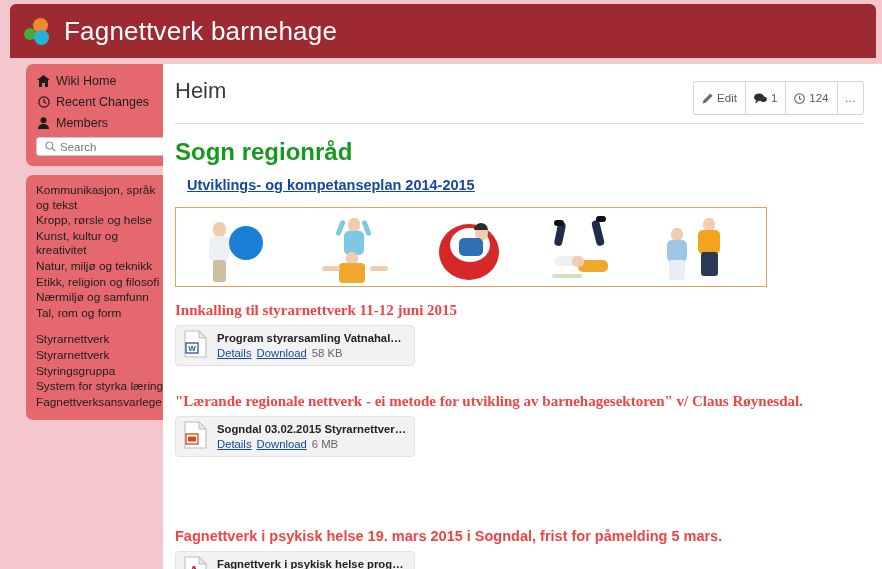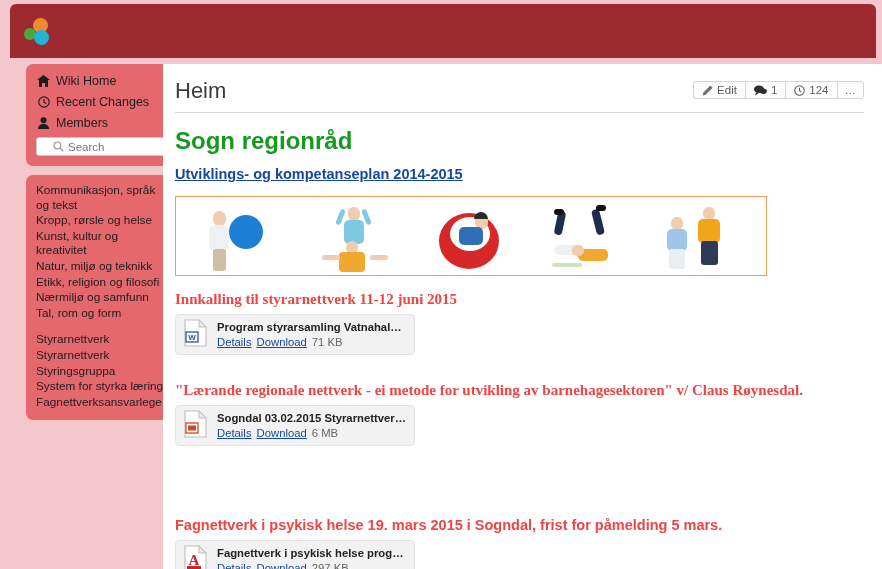--- a/index.html
+++ b/index.html
@@ -73,21 +73,21 @@
   .nav-ico svg { display: block; }
 
   .search-wrap {
     margin-top: 5px;
     background: #ffffff;
     border: 1px solid #c9c9c9;
     border-radius: 3px;
     height: 19px;
     display: flex;
     align-items: center;
-    padding: 0 16px;
+    padding: 0 8px;
   }
   .search-wrap svg { flex: 0 0 11px; margin-right: 4px; }
   .search-input {
     border: 0; outline: 0;
     font-size: 11.5px;
     color: #888;
     width: 100%;
     font-family: "Liberation Sans", sans-serif;
     background: transparent;
     padding: 0;
@@ -124,21 +124,21 @@
     text-align: right;
   }
   .btn-group {
     display: flex;
     margin-top: 3px;
   }
   .btn {
     border: 1px solid #d4d4d4;
     border-right: 0;
     background: #fdfdfd;
-    height: 18px;
+    height: 34px;
     display: flex;
     align-items: center;
     padding: 0 8px;
     font-size: 11.5px;
     color: #5d5d5d;
     gap: 4px;
     white-space: nowrap;
   }
   .btn:first-child { border-radius: 3px 0 0 3px; }
   .btn:last-child { border-right: 1px solid #d4d4d4; border-radius: 0 3px 3px 0; padding: 0 7px; }
@@ -155,20 +155,21 @@
     margin: 0 0 10px 0;
     line-height: 28px;
   }
   .plan-link {
     color: #16479e;
     font-size: 14.5px;
     font-weight: bold;
     text-decoration: underline;
     display: inline-block;
     margin-bottom: 14px;
+    margin-left: 12px;
   }
 
   
   .banner {
     border: 1px solid #e8a05a;
     width: 592px;
     height: 80px;
     background: #ffffff;
     display: flex;
     align-items: flex-end;
@@ -227,20 +228,21 @@
 </style>
 </head>
 <body>
 
 <div class="top-bar">
   <div class="logo">
     <span class="blob b-green"></span>
     <span class="blob b-orange"></span>
     <span class="blob b-cyan"></span>
   </div>
+  <div class="site-title">Fagnettverk barnehage</div>
 </div>
 
 <div class="sidebar">
 
   <div class="panel">
 
     <div class="nav-item">
       <span class="nav-ico">
         <svg width="13" height="12" viewBox="0 0 13 12">
             <path d="M6.5 0 0 5h2v7h3V8h3v4h3V5h2z" fill="#1d1d1d"></path>
@@ -390,21 +392,21 @@
             <path d="M15 1l7 7h-7z" fill="#e8e8e8" stroke="#bdbdbd" stroke-width="1"></path>
             <rect x="2" y="13" width="12" height="10" fill="#ffffff" stroke="#2a5699" stroke-width="1.3"></rect>
             <text x="8" y="21" font-size="8" font-weight="bold" fill="#2a5699" text-anchor="middle" font-family="Liberation Sans, sans-serif">W</text>
           </svg>
         </div>
         <div class="file-meta">
           <div class="file-name">Program styrarsamling Vatnahalsen 11.-…</div>
           <div class="file-row">
             <a href="#">Details</a>
             <a href="#">Download</a>
-            <span class="file-size">71 KB</span>
+            <span class="file-size">58 KB</span>
           </div>
         </div>
       </div>
     </div>
 
     
     <div>
       <div class="sec-title">"Lærande regionale nettverk - ei metode for utvikling av barnehagesektoren" v/ Claus Røynesdal.</div>
       <div class="file-card">
         <div class="file-ico">

